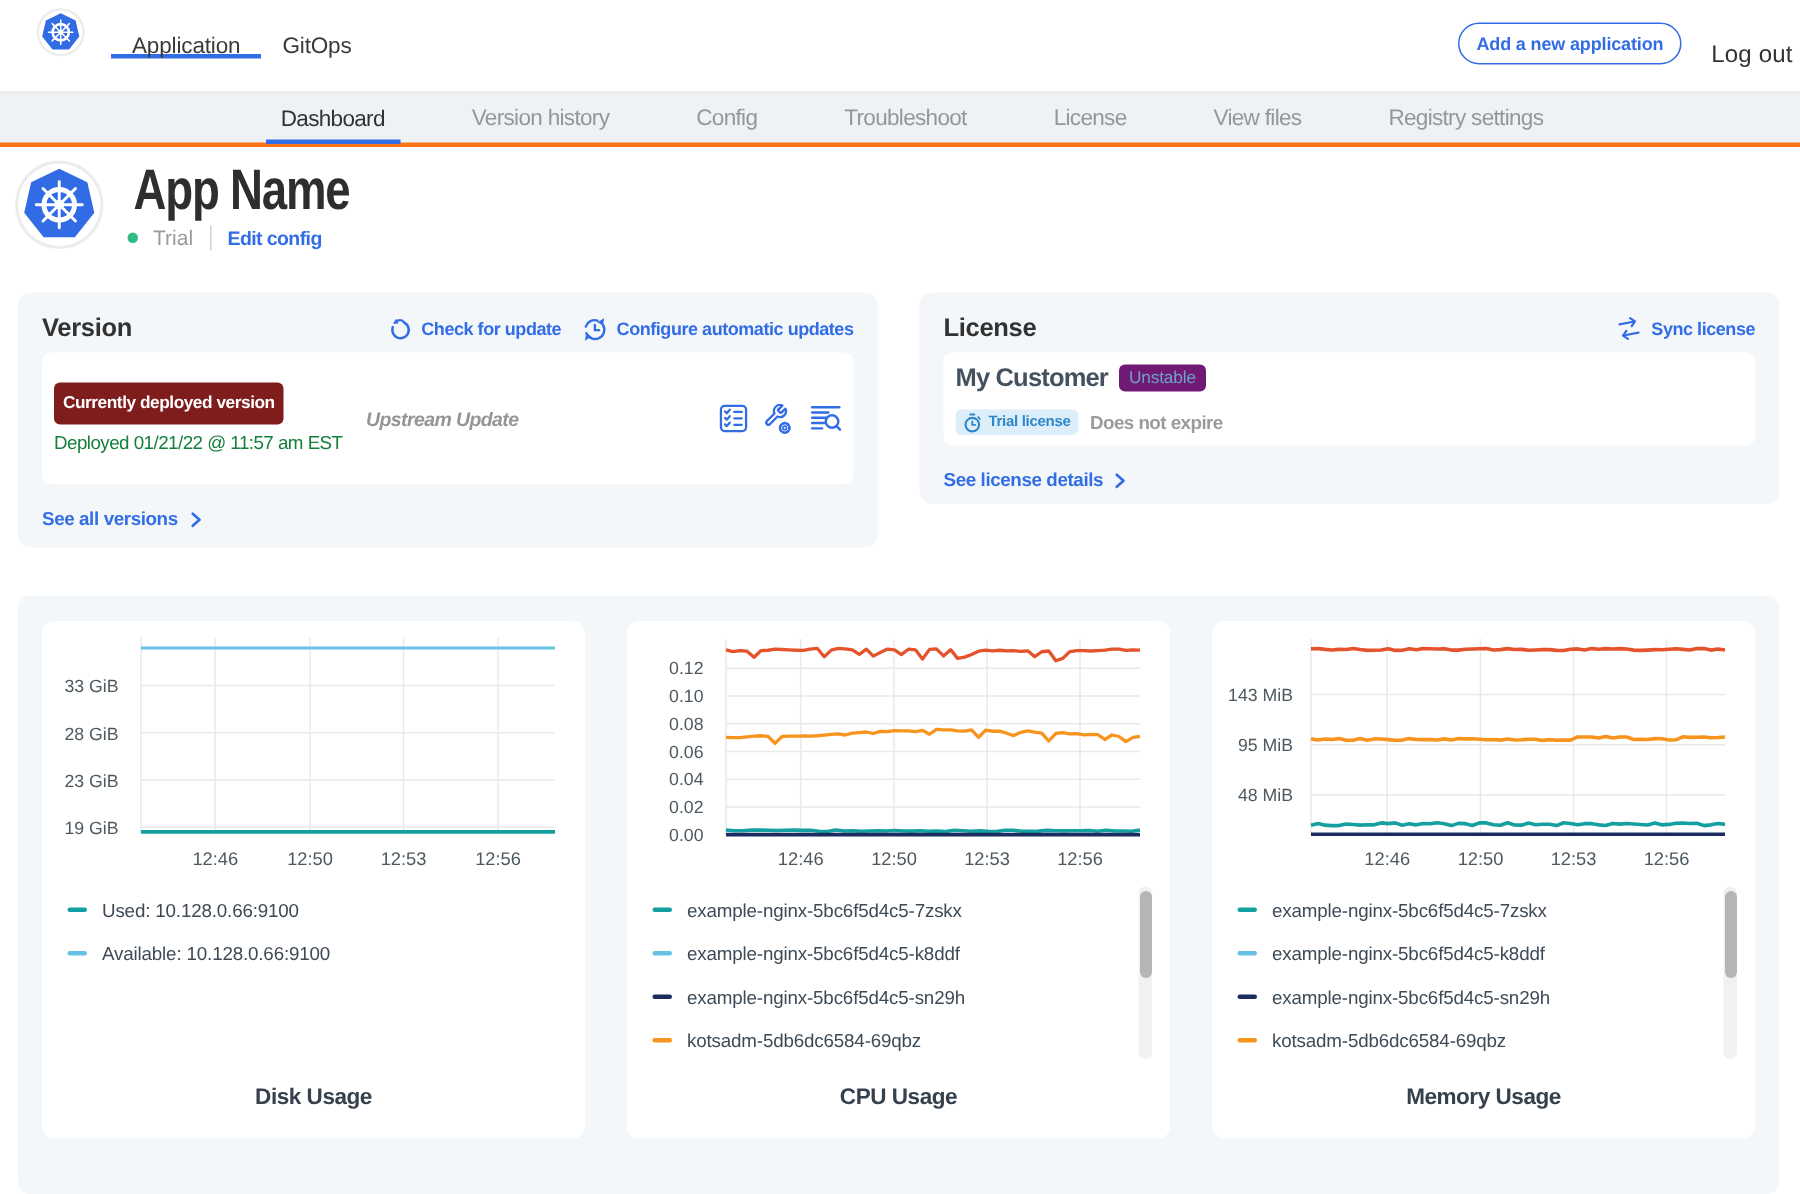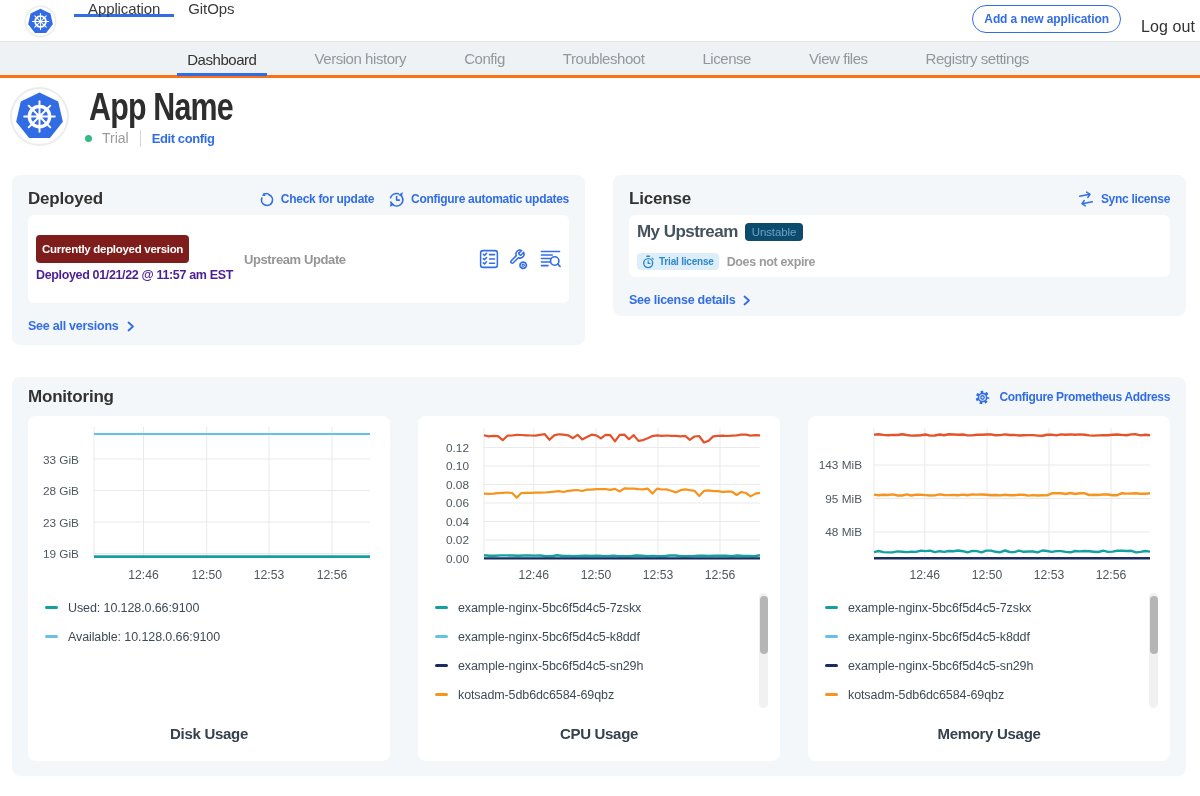--- a/index.html
+++ b/index.html
@@ -1,18 +1,18 @@
 <!DOCTYPE html>
 <html><head>
 <meta charset="utf-8">
 <style>
 * { box-sizing: border-box; }
 html,body { margin:0; padding:0; }
 body { width:1200px; height:796px; font-family:"Liberation Sans",sans-serif; color:#323232; background:#fff; overflow:hidden; }
-.topnav { height:42px; border-bottom:1px solid #e5e5e5; display:flex; align-items:flex-start; position:relative; }
+.topnav { height:62px; border-bottom:1px solid #e5e5e5; display:flex; align-items:center; position:relative; }
 .logo-badge { position:absolute; left:26px; top:7px; width:29px; height:29px; border-radius:50%; background:#fff; box-shadow:0 0 0 1.5px #ececec; display:flex; align-items:center; justify-content:center; }
 .logo-badge svg { width:27px; height:27px; }
 .toptabs { display:flex; margin-left:74px; }
 .toptab { display:flex; align-items:center; padding:0 14px; font-size:15px; font-weight:500; color:#3a3a3a; letter-spacing:-0.1px; }
 .toptab.active { box-shadow:inset 0 -3px 0 #326de6; }
 .addapp { margin-left:auto; align-self:center; position:relative; top:-2px; height:28px; padding:0 11px; border:1px solid #326de6; border-radius:15px; color:#326de6; font-weight:700; font-size:12px; background:#fff; display:flex; align-items:center; letter-spacing:-0.1px; }
 .logout { align-self:center; position:relative; top:-2px; font-size:16px; color:#323232; margin:16px 5px 0 20px; letter-spacing:0.1px; }
 .subnav { height:36px; background:#eff2f4; border-bottom:3px solid #f97316; display:flex; justify-content:center; padding-left:16px; }
 .subtab { padding:0 10px; margin:0 19px; display:flex; align-items:center; font-size:15px; color:#91989c; letter-spacing:-0.45px; }
 .subtab.active { color:#323232; font-weight:500; box-shadow:inset 0 -3px 0 #326de6; position:relative; top:1px; }
@@ -36,30 +36,30 @@
 .hlink svg { margin-right:6px; }
 .ml-auto { margin-left:auto; }
 .ml-24 { margin-left:14px; }
 .inner { background:#fff; border-radius:6px; margin-top:6px; }
 .vinner { height:88px; display:flex; align-items:flex-start; padding:0 8px; }
 .vcol1 { width:208px; margin-top:12px; }
 .vrow1 { display:flex; align-items:baseline; }
 .vnum { font-size:28px; font-weight:700; color:#2d2d2d; line-height:28px; letter-spacing:-0.5px; }
 .vseq { font-size:13px; color:#959595; margin-left:9px; letter-spacing:-0.1px; }
 .vpill { display:inline-block; margin-top:8px; background:#7f1d1d; color:#fff; font-size:11.5px; font-weight:700; padding:8px 6px; border-radius:4px; letter-spacing:-0.3px; }
-.vdeployed { margin-top:5px; font-size:12.5px; font-weight:700; color:#4c1d95; letter-spacing:-0.35px; }
-.vupstream { font-size:13px; font-weight:700; color:#959595; letter-spacing:-0.4px; align-self:center; }
+.vdeployed { margin-top:5px; font-size:12.5px; font-weight:400; color:#15803d; letter-spacing:-0.35px; }
+.vupstream { font-size:13px; font-weight:700; color:#959595; letter-spacing:-0.4px; align-self:center;font-style:italic; }
 .vicons { margin-left:auto; display:flex; align-items:center; align-self:center; }
 .vicons svg + svg { margin-left:10px; }
 .see-link { display:flex; align-items:center; margin-top:16px; font-size:12.5px; font-weight:700; color:#326de6; letter-spacing:-0.25px; }
 .see-link svg { margin-left:5px; }
 .linner { height:62px; padding:7px 8px; }
 .lrow1 { display:flex; align-items:center; }
 .lname { font-size:17px; font-weight:700; color:#44525f; letter-spacing:-0.55px; }
-.unstable { margin-left:7px; background:#0c4a6e; color:#6fa0c7; font-size:11.5px; font-weight:500; padding:3px 7px; border-radius:4px; letter-spacing:-0.1px; }
+.unstable { margin-left:7px; background:#701a75; color:#6fa0c7; font-size:11.5px; font-weight:500; padding:3px 7px; border-radius:4px; letter-spacing:-0.1px; }
 .lrow2 { display:flex; align-items:center; margin-top:11px; }
 .trial { display:flex; align-items:center; background:#ddeefb; color:#2e87c8; font-size:10px; font-weight:700; padding:0 5px; border-radius:4px; height:17px; letter-spacing:-0.2px; }
 .trial svg { margin-right:4px; }
 .noexpire { margin-left:8px; font-size:12.5px; font-weight:600; color:#9b9b9b; letter-spacing:-0.35px; }
 .moncard { margin:32px 12px 0 12px; width:1174px; height:399px; background:#f3f7f9; border-radius:8px; padding:9px 16px 0 16px; }
 .mon-head { display:flex; align-items:center; height:22px; }
 .mon-head h2 { font-size:17px; font-weight:700; margin:0; letter-spacing:-0.2px; }
 .charts-row { display:flex; justify-content:space-between; margin-top:8px; }
 .chart-card { width:362px; height:345px; background:#fff; border-radius:8px; position:relative; }
 .legend { margin-top:1px; }
@@ -133,21 +133,21 @@
       <div class="dot"></div>
         <span class="ready">Trial</span>
       <div class="divider"></div>
       <span class="editcfg">Edit config</span>
     </div>
   </div>
 </div>
 <div class="cards-row">
   <div class="card vcard">
     <div class="card-head">
-      <h2>Deployed</h2>
+      <h2>Version</h2>
       <div class="hlink ml-auto">
         <svg width="16" height="16" viewBox="0 0 16 16" fill="none" stroke="#326de6" stroke-width="1.7" stroke-linecap="round">
           <path d="M10.6,4.1 A5.5,5.5 0 1 1 2.83,7.12"></path>
           <path d="M10.2,3.7 C9.1,2.5 7.2,2.2 5.6,3.0" stroke-width="1.5"></path>
           <path d="M6.6,4.9 L3.0,4.8 L5.0,1.5 z" fill="#326de6" stroke="none"></path>
         </svg>
         Check for update
       </div>
       <div class="hlink ml-24">
         <svg width="17" height="17" viewBox="0 0 17 17" fill="none" stroke="#326de6" stroke-width="1.6" stroke-linecap="round" stroke-linejoin="round">
@@ -208,21 +208,21 @@
               <path d="M18.1,5.6 H4.2"></path>
           <path d="M9.2,12.6 L5.4,16.4 L9.2,20.2"></path>
               <path d="M5.9,16.4 H19.8"></path>
           </g>
         </svg>
         Sync license
       </div>
     </div>
     <div class="inner linner">
       <div class="lrow1">
-          <span class="lname">My Upstream</span>
+          <span class="lname">My Customer</span>
           <span class="unstable">Unstable</span>
         </div>
       <div class="lrow2">
         <span class="trial">
           <svg width="13" height="14" viewBox="0 0 13 14" fill="none" stroke="#2e87c8" stroke-width="1.4" stroke-linecap="round">
             <circle cx="6.2" cy="8.1" r="4.5"></circle>
             <path d="M4.9,1.3 H7.5"></path>
             <path d="M10.1,3.1 L11.2,4.2" stroke-width="1.2"></path>
             <path d="M6.2,5.9 V8.3 H8.1" stroke-width="1.2"></path>
           </svg>
@@ -231,28 +231,20 @@
       </div>
     </div>
     <div class="see-link">See license details
       <svg width="13" height="13" viewBox="0 0 13 13" fill="none" stroke="#326de6" stroke-width="1.8" stroke-linecap="round" stroke-linejoin="round">
           <path d="M4.5,2.5 L9,6.5 L4.5,10.5"></path>
         </svg>
     </div>
   </div>
 </div>
 <div class="moncard">
-  <div class="mon-head">
-    <h2>Monitoring</h2>
-    <div class="hlink ml-auto" style="font-size:12px; letter-spacing:-0.35px;"><svg width="17" height="17" viewBox="0 0 17 17" fill="none" stroke="#326de6">
-<circle cx="8.5" cy="8.5" r="5.6" stroke-width="2.4" stroke-dasharray="2.51 2.52" stroke-dashoffset="1.2"></circle>
-<circle cx="8.5" cy="8.5" r="4.1" stroke-width="1.6"></circle>
-<circle cx="8.5" cy="8.5" r="1.7" stroke-width="1.4"></circle>
-</svg>&nbsp;Configure Prometheus Address</div>
-  </div>
   <div class="charts-row">
     <div class="chart-card">
       <svg width="362" height="172" viewBox="0 0 362 172">
 <line x1="66" y1="43" x2="342" y2="43" stroke="#e9e9e9" stroke-width="1"></line>
 <line x1="66" y1="74.5" x2="342" y2="74.5" stroke="#e9e9e9" stroke-width="1"></line>
 <line x1="66" y1="106" x2="342" y2="106" stroke="#e9e9e9" stroke-width="1"></line>
 <line x1="66" y1="137.5" x2="342" y2="137.5" stroke="#e9e9e9" stroke-width="1"></line>
 <line x1="66" y1="11" x2="66" y2="140.5" stroke="#e9e9e9" stroke-width="1"></line>
 <line x1="115.5" y1="11" x2="115.5" y2="140.5" stroke="#e9e9e9" stroke-width="1"></line>
 <line x1="178.7" y1="11" x2="178.7" y2="140.5" stroke="#e9e9e9" stroke-width="1"></line>

